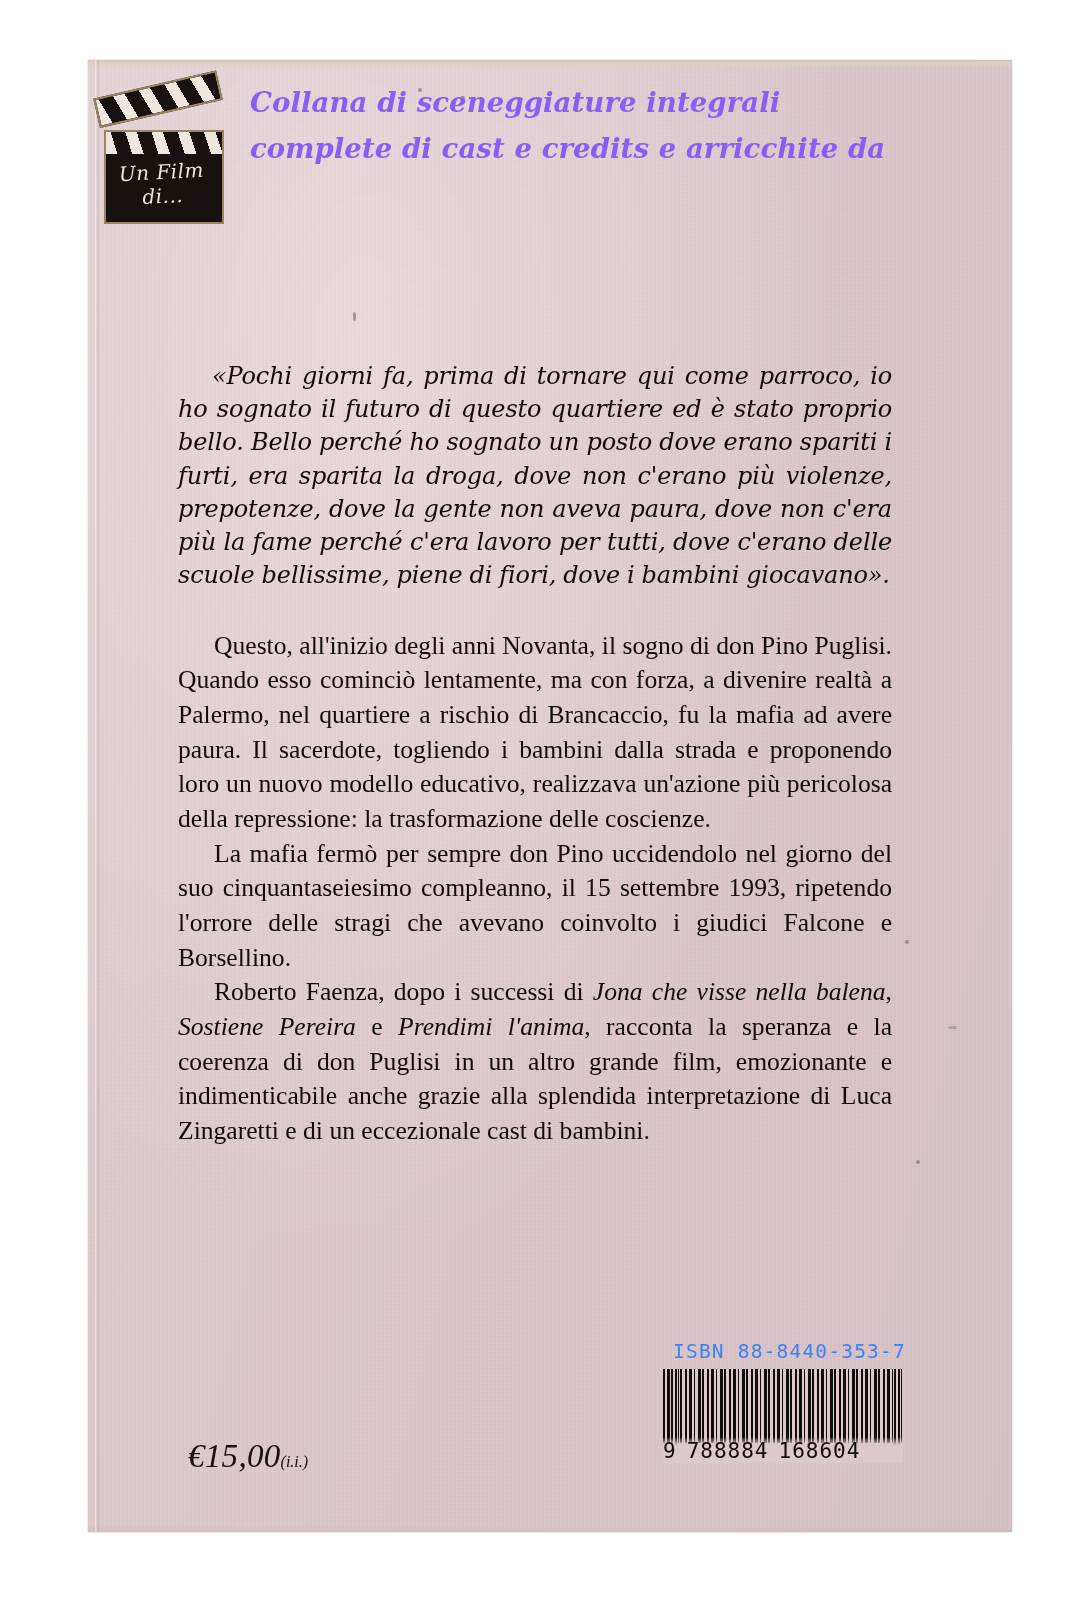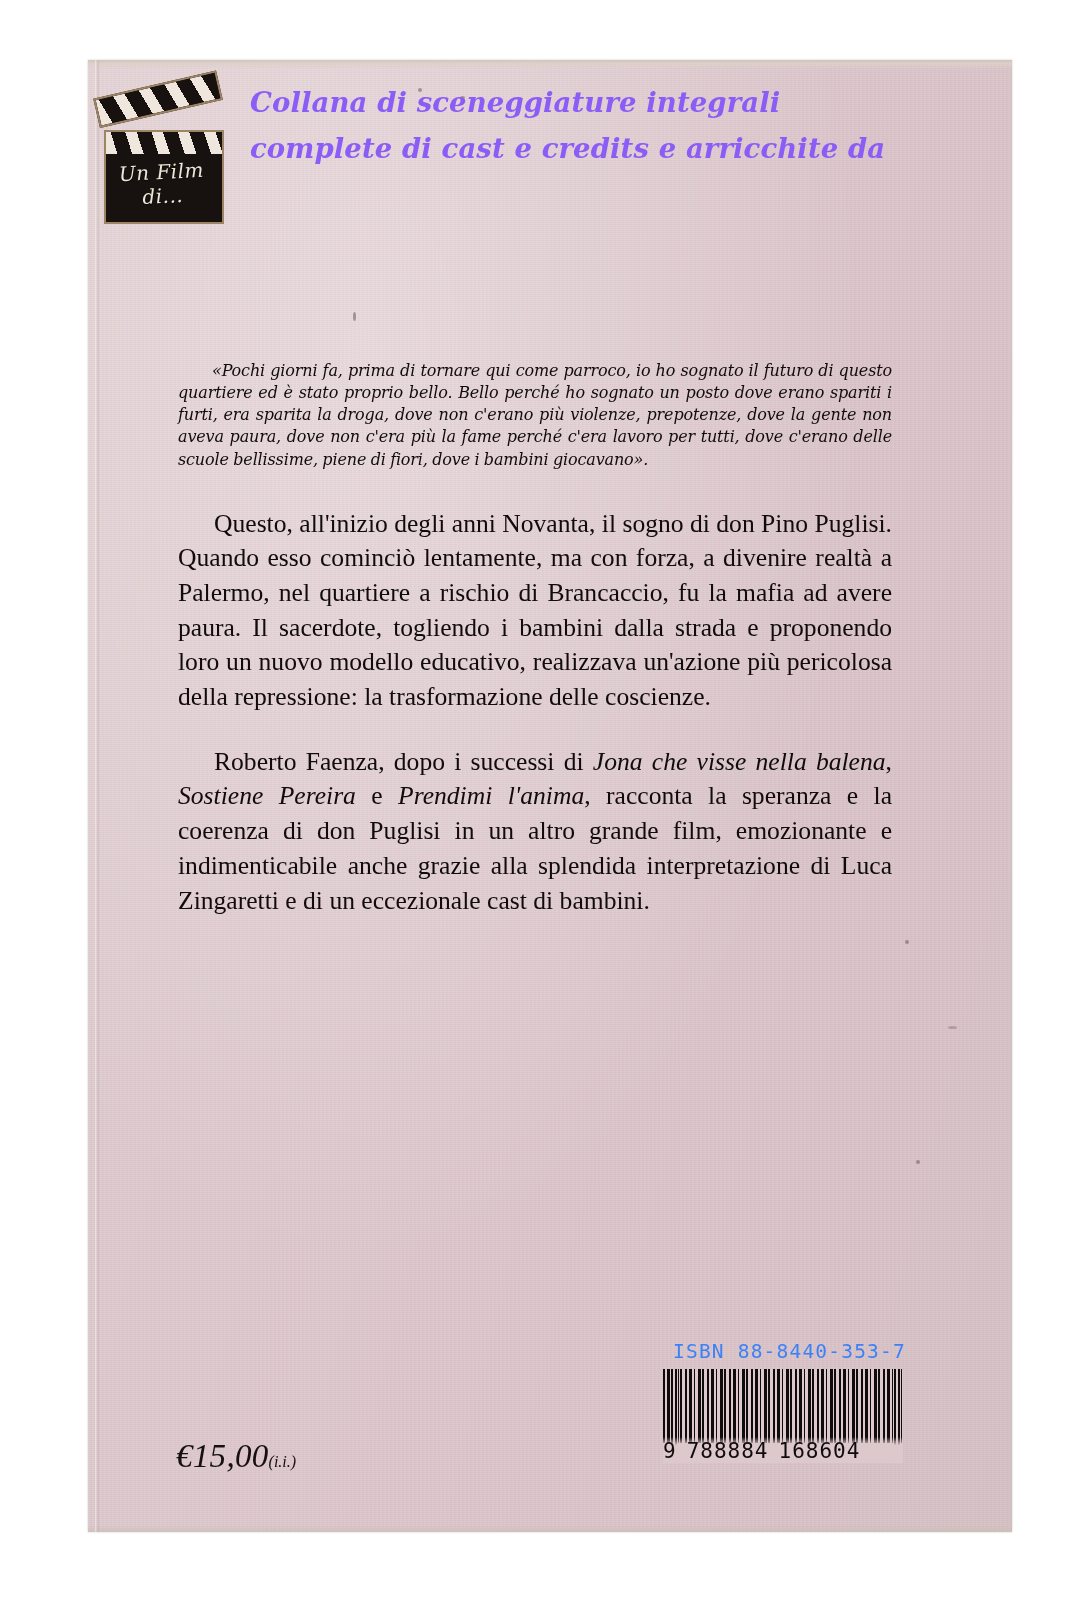--- a/index.html
+++ b/index.html
@@ -155,47 +155,47 @@
     position: absolute;
     left: 178px;
     top: 360px;
     width: 714px;
     color: #110c0b;
   }
 
   #pull-quote {
     font-family: "DejaVu Serif", serif;
     font-style: italic;
-    font-size: 16px;
+    font-size: 24px;
     line-height: 1.385;
     text-align: justify;
     letter-spacing: -0.15px;
     word-spacing: -0.5px;
     margin: 0 0 36px 0;
     text-indent: 34px;
   }
 
   .body-block {
     font-family: "Liberation Serif", serif;
     font-size: 25.6px;
     line-height: 1.355;
     text-align: justify;
     margin: 0;
   }
   .body-block p {
     margin: 0;
     text-indent: 36px;
   }
-  .body-block.gap-after { margin-bottom: 30px; }
+  .body-block.gap-after { }
   .body-block i { font-style: italic; }
 
   
   #price {
     position: absolute;
-    left: 176px;
+    left: 188px;
     top: 1438px;
     font-family: "Liberation Serif", serif;
     font-style: italic;
     font-size: 33px;
     color: #16100f;
     letter-spacing: 0.3px;
     text-align: right;
   }
   #price .price-suffix {
     font-size: 16px;
@@ -314,20 +314,21 @@
   </div>
 
 </div>
 
 <div id="blurb">
 
   <p id="pull-quote">«Pochi giorni fa, prima di tornare qui come parroco, io ho sognato il futuro di questo quartiere ed è stato proprio bello. Bello perché ho sognato un posto dove erano spariti i furti, era sparita la droga, dove non c'erano più violenze, prepotenze, dove la gente non aveva paura, dove non c'era più la fame perché c'era lavoro per tutti, dove c'erano delle scuole bellissime, piene di fiori, dove i bambini giocavano».</p>
 
   <div class="body-block gap-after">
     <p>Questo, all'inizio degli anni Novanta, il sogno di don Pino Puglisi. Quando esso cominciò lentamente, ma con forza, a divenire realtà a Palermo, nel quartiere a rischio di Brancaccio, fu la mafia ad avere paura. Il sacerdote, togliendo i bambini dalla strada e proponendo loro un nuovo modello educativo, realizzava un'azione più pericolosa della repressione: la trasformazione delle coscienze.</p>
+    <p>La mafia fermò per sempre don Pino uccidendolo nel giorno del suo cinquantaseiesimo compleanno, il 15 settembre 1993, ripetendo l'orrore delle stragi che avevano coinvolto i giudici Falcone e Borsellino.</p>
   </div>
 
   <div class="body-block">
     <p><span>Roberto Faenza, dopo i successi di </span><i>Jona che visse nella balena</i><span>, </span><i>Sostiene Pereira</i><span> e </span><i>Prendimi l'anima</i><span>, racconta la speranza e la coerenza di don Puglisi in un altro grande film, emozionante e indimenticabile anche grazie alla splendida interpretazione di Luca Zingaretti e di un eccezionale cast di bambini.</span></p>
   </div>
 
 </div>
 
 <div id="price"><span>€15,00</span><span class="price-suffix">(i.i.)</span></div>
 

